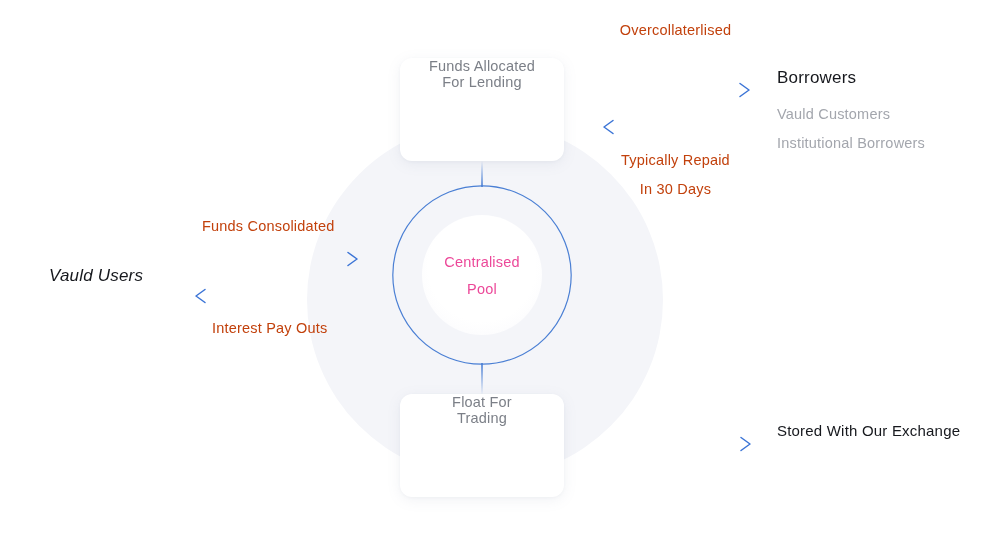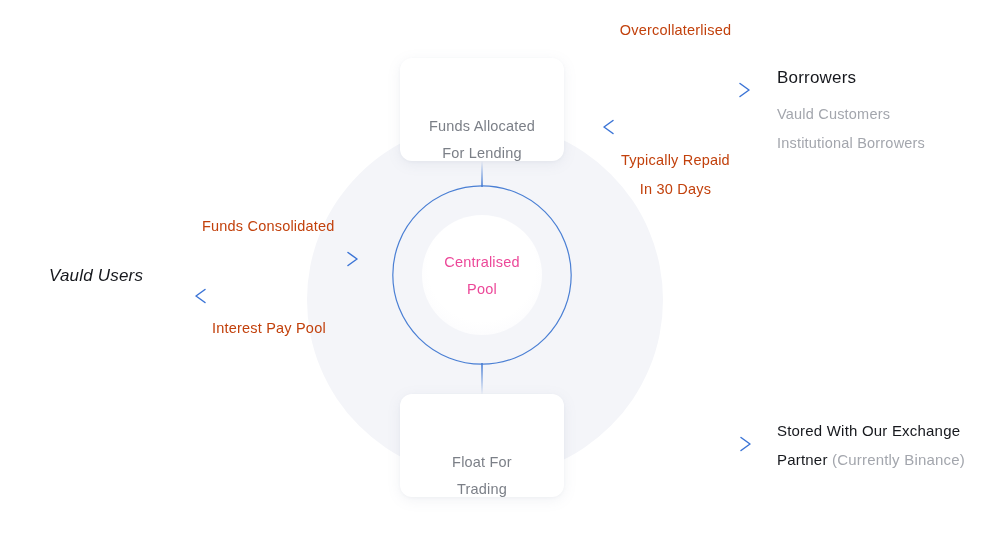--- a/index.html
+++ b/index.html
@@ -61,22 +61,21 @@
   .card {
     position: absolute;
     width: 164px;
     height: 103px;
     background: #ffffff;
     border-radius: 12px;
     box-shadow: 0 3px 14px rgba(120,130,160,.10), 0 1px 3px rgba(120,130,160,.06);
     display: flex;
     flex-direction: column;
     align-items: center;
-    justify-content: flex-end;
-    gap: 11px;
+    justify-content: flex-start;
     color: #7b7f87;
     font-size: 14.5px;
     letter-spacing: .2px;
   }
   .card.top    { left: 400px; top: 58px; }
   .card.bottom { left: 400px; top: 394px; }
 
   
   .vline {
     position: absolute;
@@ -185,21 +184,21 @@
           <stop offset="0%" stop-color="#3b74d6" stop-opacity="1"></stop>
           <stop offset="45%" stop-color="#3b74d6" stop-opacity="0.55"></stop>
           <stop offset="100%" stop-color="#3b74d6" stop-opacity="0.03"></stop>
         </linearGradient>
       </defs>
       <line x1="8" y1="9" x2="170" y2="9" stroke="url(#gradL1)" stroke-width="1.3"></line>
       <polyline points="15,2.5 6,9 15,15.5" fill="none" stroke="#3b74d6" stroke-width="1.5" stroke-linecap="round" stroke-linejoin="round"></polyline>
     </svg>
   </div>
 
-  <div class="cap" style="left:212px; top:320px;">Interest Pay Pool</div>
+  <div class="cap" style="left:212px; top:320px;">Interest Pay Outs</div>
 
   <div class="cap center" style="left:593px; top:22px; width:165px;">Overcollaterlised</div>
 
   <div class="arrow" style="left:602px; top:81px; width:152px;">
     <svg width="152" height="18" viewBox="0 0 152 18">
       <defs>
         <linearGradient id="gradR2" x1="0" y1="0" x2="1" y2="0">
           <stop offset="0%" stop-color="#3b74d6" stop-opacity="0.05"></stop>
           <stop offset="55%" stop-color="#3b74d6" stop-opacity="0.6"></stop>
           <stop offset="100%" stop-color="#3b74d6" stop-opacity="1"></stop>
@@ -239,18 +238,14 @@
           <stop offset="55%" stop-color="#3b74d6" stop-opacity="0.6"></stop>
           <stop offset="100%" stop-color="#3b74d6" stop-opacity="1"></stop>
         </linearGradient>
       </defs>
       <line x1="2" y1="9" x2="139" y2="9" stroke="url(#gradR3)" stroke-width="1.3"></line>
       <polyline points="131,2.5 140,9 131,15.5" fill="none" stroke="#3b74d6" stroke-width="1.5" stroke-linecap="round" stroke-linejoin="round"></polyline>
     </svg>
   </div>
 
   <div class="mixed" style="left:777px; top:422px;">Stored With Our Exchange</div>
-  <div class="mixed" style="left:777px; top:451px;">
-    <span>Partner</span>
-    <span class="muted">(Currently Binance)</span>
-  </div>
 
 </div>
 
 </body></html>

